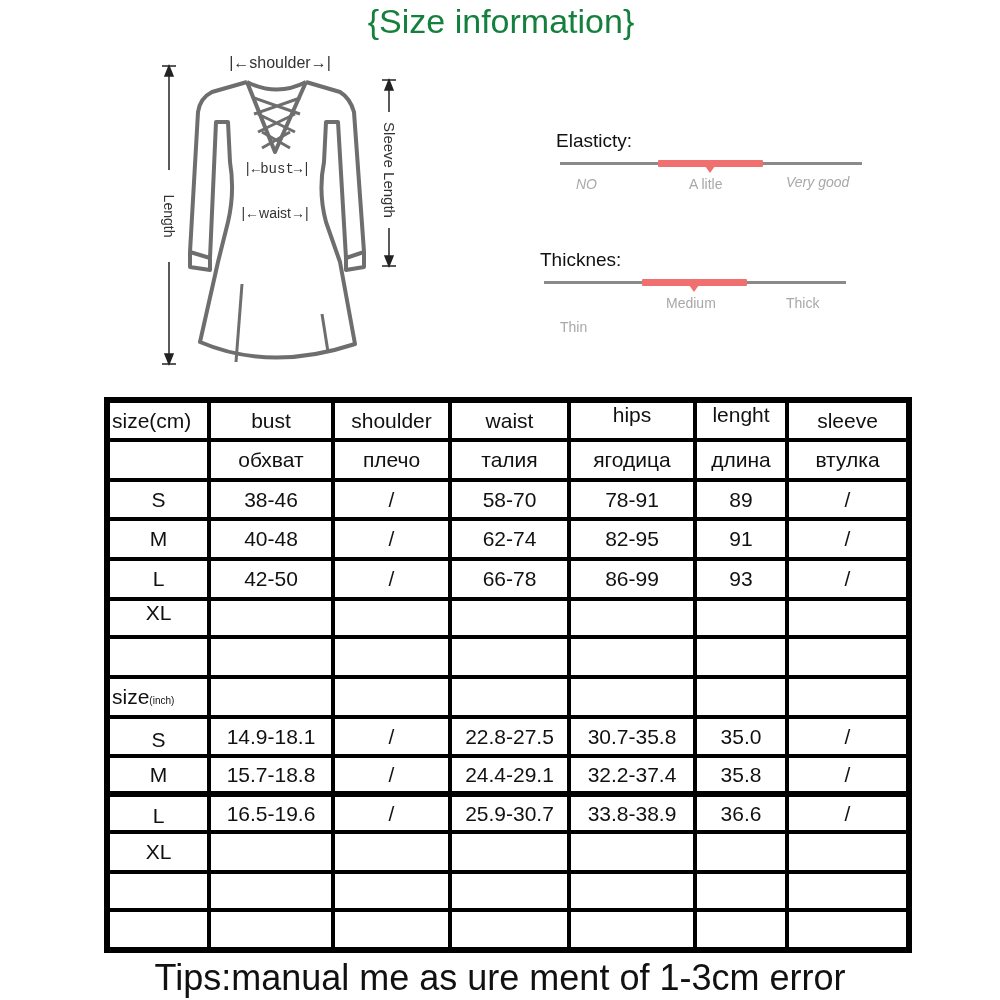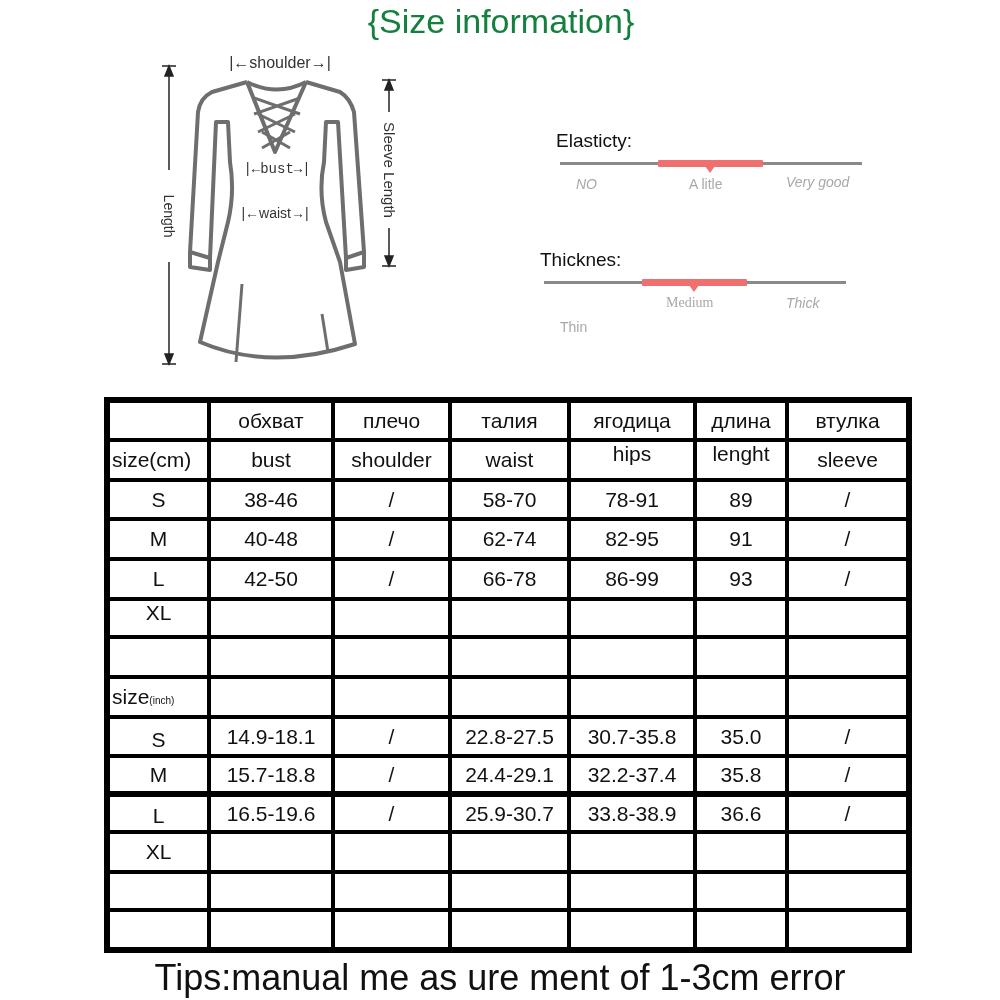--- a/index.html
+++ b/index.html
@@ -82,54 +82,54 @@
 
 <div class="scale" style="top:247px;">
   <div class="scale-label">Thicknes:</div>
   <div class="scale-track">
     <div class="line"></div>
     <div class="hl" style="left:102px; width:105px;"></div>
     <div class="ptr" style="left:149px;"></div>
   </div>
   <div class="scale-opts">
     <span style="left:20px;margin-top:24px;">Thin</span>
-    <span style="left:126px;font-family:Liberation Serif, serif;">Medium</span>
-    <span style="left:246px;font-style:italic;">Thick</span>
+    <span style="left:126px;">Medium</span>
+    <span style="left:246px;">Thick</span>
   </div>
 </div>
 
 <table class="size">
   <colgroup>
     <col style="width:102px">
       <col style="width:124px">
       <col style="width:117px">
       <col style="width:119px">
       <col style="width:126px">
       <col style="width:92px">
       <col style="width:122px">
   </colgroup>
   <tbody id="tbody">
     <tr style="height:40px">
-      <td></td>
-      <td>обхват</td>
-      <td>плечо</td>
-      <td>талия</td>
-      <td>ягодица</td>
-      <td>длина</td>
-      <td>втулка</td>
-    </tr>
-    <tr style="height:40px">
       <td style="text-align:left;padding-left:2px">size(cm)</td>
       <td>bust</td>
       <td>shoulder</td>
       <td>waist</td>
       <td style="vertical-align:top">hips</td>
       <td style="vertical-align:top">lenght</td>
       <td>sleeve</td>
     </tr>
+    <tr style="height:40px">
+      <td></td>
+      <td>обхват</td>
+      <td>плечо</td>
+      <td>талия</td>
+      <td>ягодица</td>
+      <td>длина</td>
+      <td>втулка</td>
+    </tr>
     <tr style="height:39px">
       <td>S</td>
       <td>38-46</td>
       <td>/</td>
       <td>58-70</td>
       <td>78-91</td>
       <td>89</td>
       <td>/</td>
     </tr>
     <tr style="height:40px">

